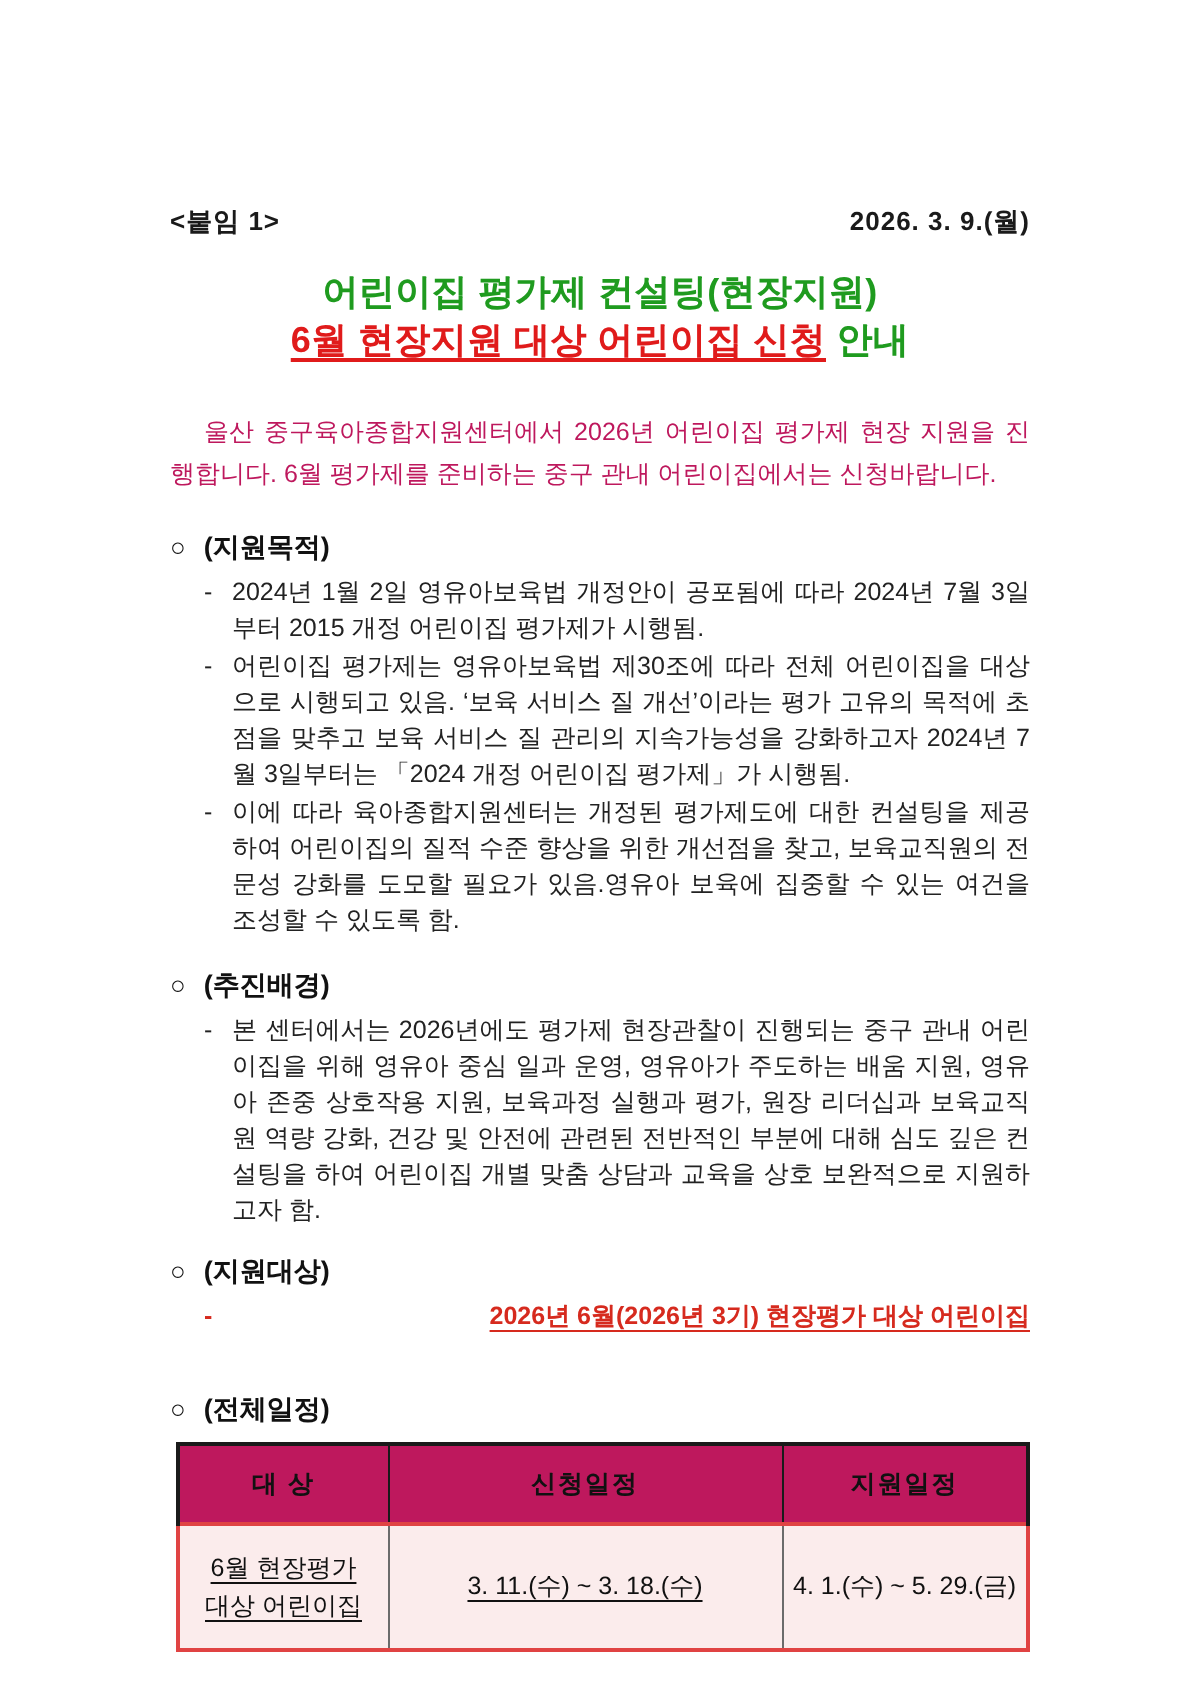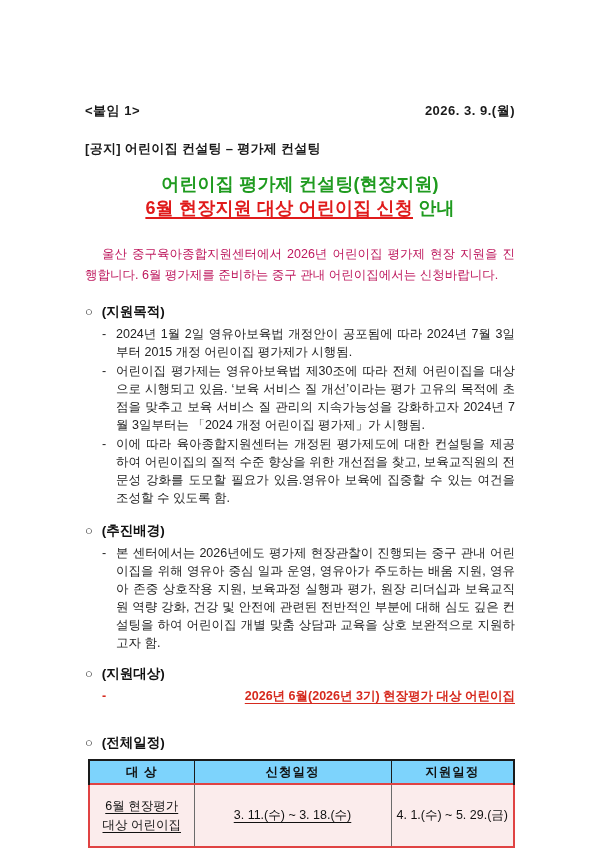--- a/index.html
+++ b/index.html
@@ -85,24 +85,24 @@
 
   
   .schedule-table {
     margin-top: 7px;
     margin-left: 3px;
     width: 425px;
     border-collapse: collapse;
     table-layout: fixed;
   }
   .schedule-table th {
-    background: #7dd3fc;
+    background: #be185d;
     border: 1px solid #1a1a1a;
     border-top-width: 2px;
-    height: 24px;
+    height: 40px;
     font-size: 12.5px; font-weight: bold; color: #111;
     text-align: center; vertical-align: middle;
     letter-spacing: 1px;
   }
   .schedule-table th:first-child { border-left-width: 2px; }
   .schedule-table th:last-child  { border-right-width: 2px; }
   .schedule-table td {
     background: #fbecec;
     border-top: 2px solid #e04343;
     border-bottom: 2px solid #e04343;
@@ -127,21 +127,20 @@
 </head>
 <body>
 
 <div class="page">
 
   <div class="top-row">
     <span>&lt;붙임 1&gt;</span>
     <span>2026.  3.  9.(월)</span>
   </div>
 
-  <div class="notice-line">[공지] 어린이집 컨설팅 – 평가제 컨설팅</div>
 
   <div class="title-block">
     <div class="title-green">어린이집 평가제 컨설팅(현장지원)</div>
     <div><span class="title-red">6월 현장지원 대상 어린이집 신청</span><span class="title-green"> 안내</span></div>
   </div>
 
   <p class="intro">울산 중구육아종합지원센터에서 2026년 어린이집 평가제 현장 지원을 진행합니다. 6월 평가제를 준비하는 중구 관내 어린이집에서는 신청바랍니다.</p>
 
   <div class="section sec-purpose">
     <div class="section-heading">

